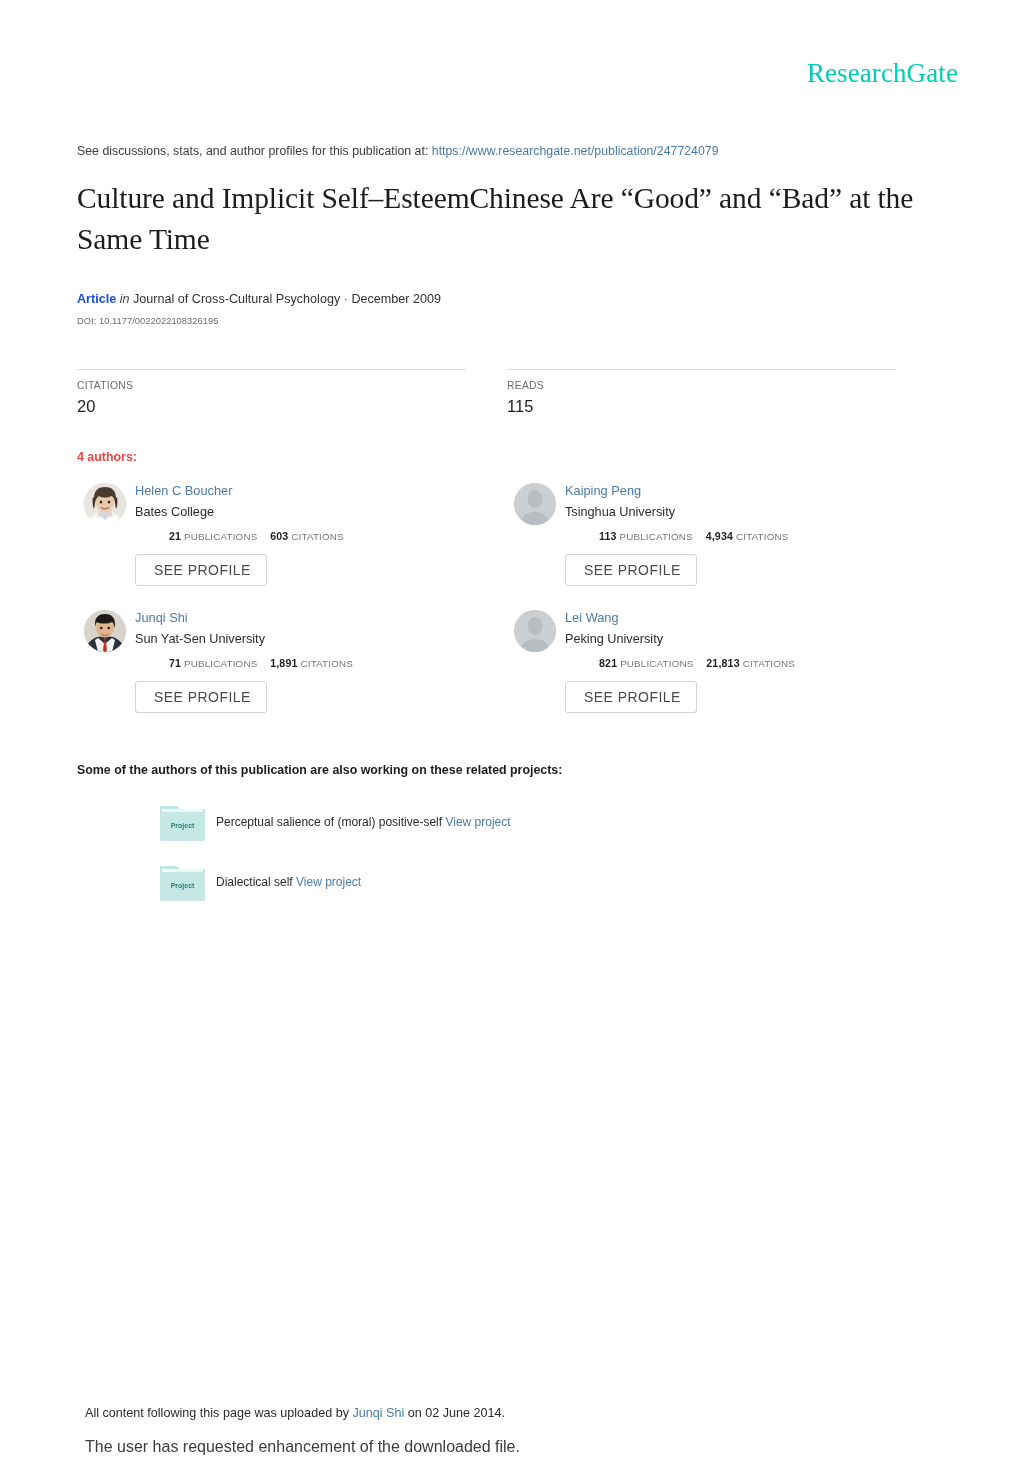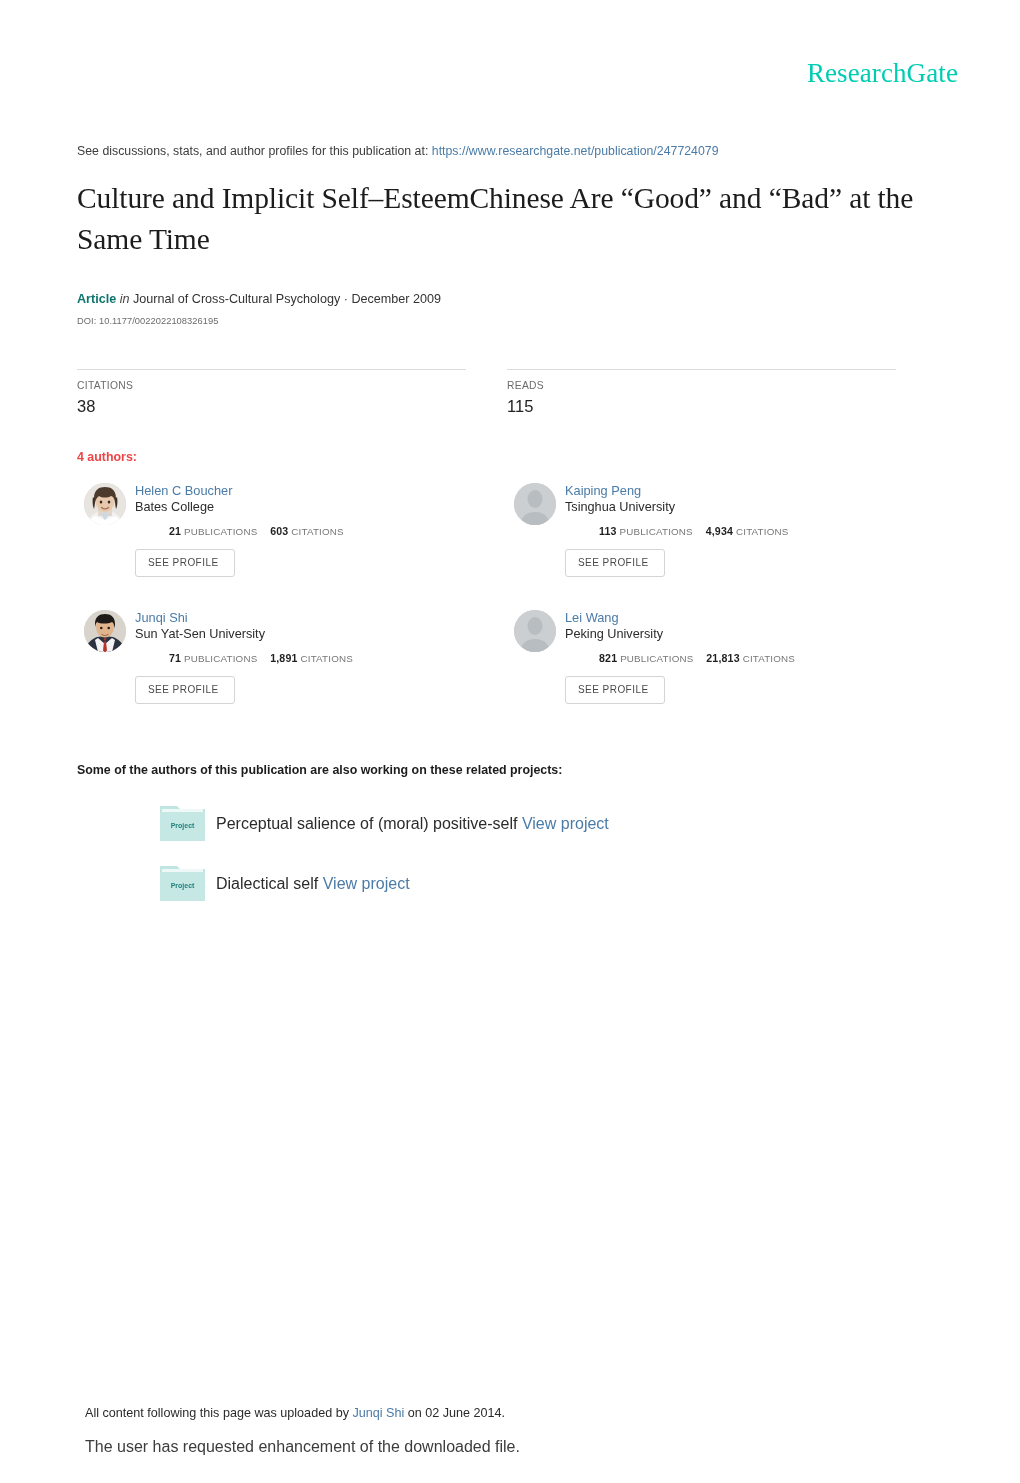--- a/index.html
+++ b/index.html
@@ -73,21 +73,21 @@
   .articleline {
     position: absolute;
     top: 292px;
     left: 0;
     font-size: 12.6px;
     color: #333333;
     white-space: nowrap;
   }
   .articleline .lbl {
     font-weight: bold;
-    color: #0f766e;
+    color: #1d4ed8;
   }
   .articleline .inw {
     font-style: italic;
     color: #444444;
   }
   .doiline {
     position: absolute;
     top: 316px;
     left: 0;
     font-size: 9.3px;
@@ -162,20 +162,21 @@
     font-size: 12.8px;
     color: #4a7ba7;
     line-height: 16px;
     text-decoration: none;
     display: block;
   }
   .author-affil {
     font-size: 12.7px;
     color: #2b2b2b;
     line-height: 17px;
+    margin-top: 5px;
     display: block;
   }
   .author-stats {
     margin-top: 9px;
     font-size: 9.8px;
     color: #777777;
     letter-spacing: 0.18px;
     white-space: nowrap;
     margin-left: 34px;
   }
@@ -186,23 +187,23 @@
   }
   .author-stats .gap { display: inline-block; width: 7px; }
 
   .see-profile {
     margin-top: 12px;
     display: inline-block;
     border: 1px solid #d4d4d4;
     border-radius: 3px;
     background: #ffffff;
     color: #4a4a4a;
-    font-size: 10px;
+    font-size: 14px;
     letter-spacing: 0.45px;
-    padding: 8px 15px 8px 12px;
+    padding: 8px 15px 8px 18px;
     font-family: "Liberation Sans", sans-serif;
     cursor: pointer;
     line-height: 1;
   }
 
   
   .projects-label {
     position: absolute;
     top: 763px;
     left: 0;
@@ -225,21 +226,21 @@
     top: 0;
     width: 45px;
     height: 38px;
   }
   .folder svg { display: block; }
 
   .project-text {
     position: absolute;
     left: 139px;
     top: 12px;
-    font-size: 16px;
+    font-size: 12px;
     color: #2b2b2b;
     white-space: nowrap;
   }
   .project-text a {
     color: #4a7ba7;
     text-decoration: none;
   }
 
   
   .footer-upload {
@@ -284,21 +285,21 @@
       <span class="inw">in</span>
       <span>Journal of Cross-Cultural Psychology · December 2009</span>
     </div>
     <div class="doiline">DOI: 10.1177/0022022108326195</div>
 
     <div class="rule left"></div>
     <div class="rule right"></div>
 
     <div class="stat citations">
       <span class="slabel">CITATIONS</span>
-      <span class="svalue">38</span>
+      <span class="svalue">20</span>
     </div>
     <div class="stat reads">
       <span class="slabel">READS</span>
       <span class="svalue">115</span>
     </div>
 
     <div class="authors-label">4 authors:</div>
 
     <div class="author a0">
       <div class="avatar">

